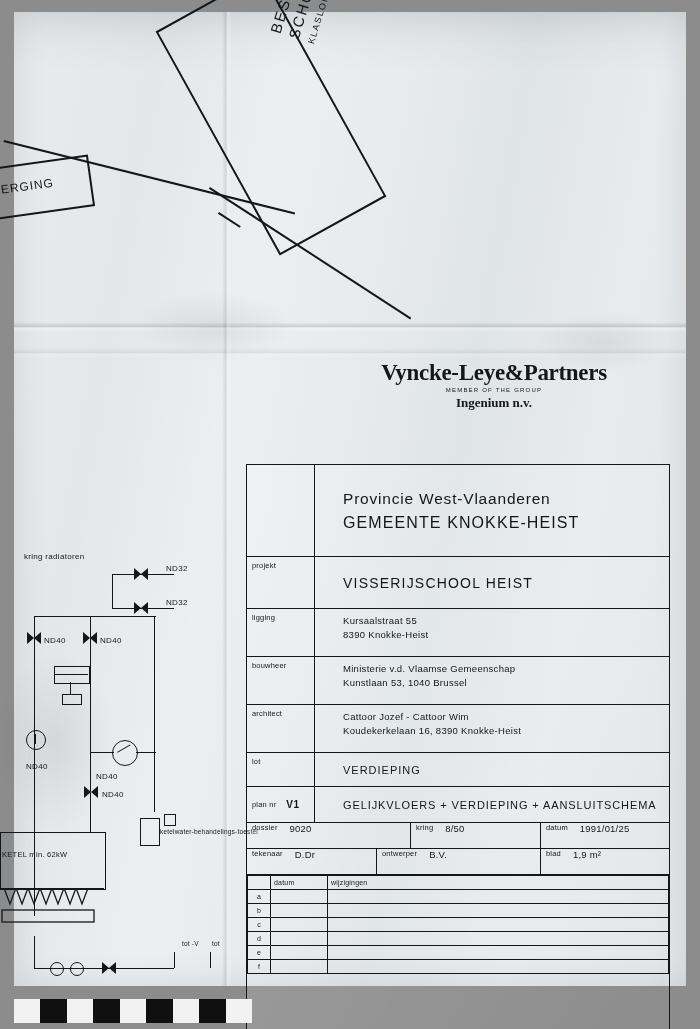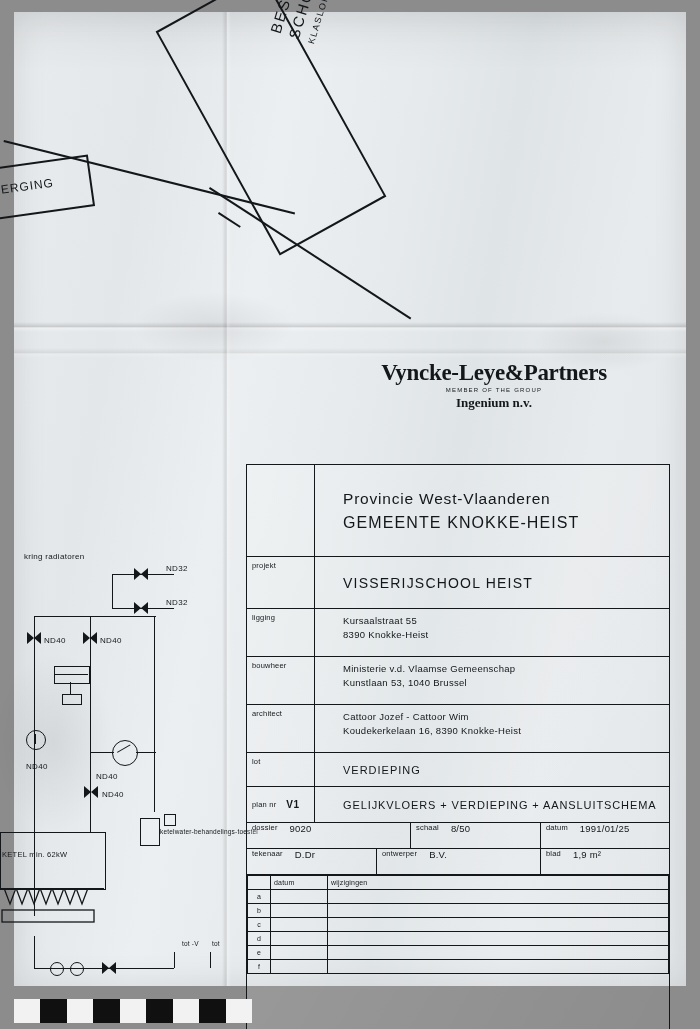--- a/index.html
+++ b/index.html
@@ -254,21 +254,21 @@
         </div>
         <div class="val">GELIJKVLOERS + VERDIEPING + AANSLUITSCHEMA</div>
       </div>
 
       <div class="row r-multi">
         <div class="cell" style="flex:0 0 164px">
           <span>dossier</span>
           <b>9020</b>
         </div>
         <div class="cell" style="flex:0 0 130px">
-          <span>schaal</span>
+          <span>kring</span>
           <b>8/50</b>
         </div>
         <div class="cell">
           <span>datum</span>
           <b>1991/01/25</b>
         </div>
       </div>
 
       <div class="row r-multi">
         <div class="cell" style="flex:0 0 130px">

